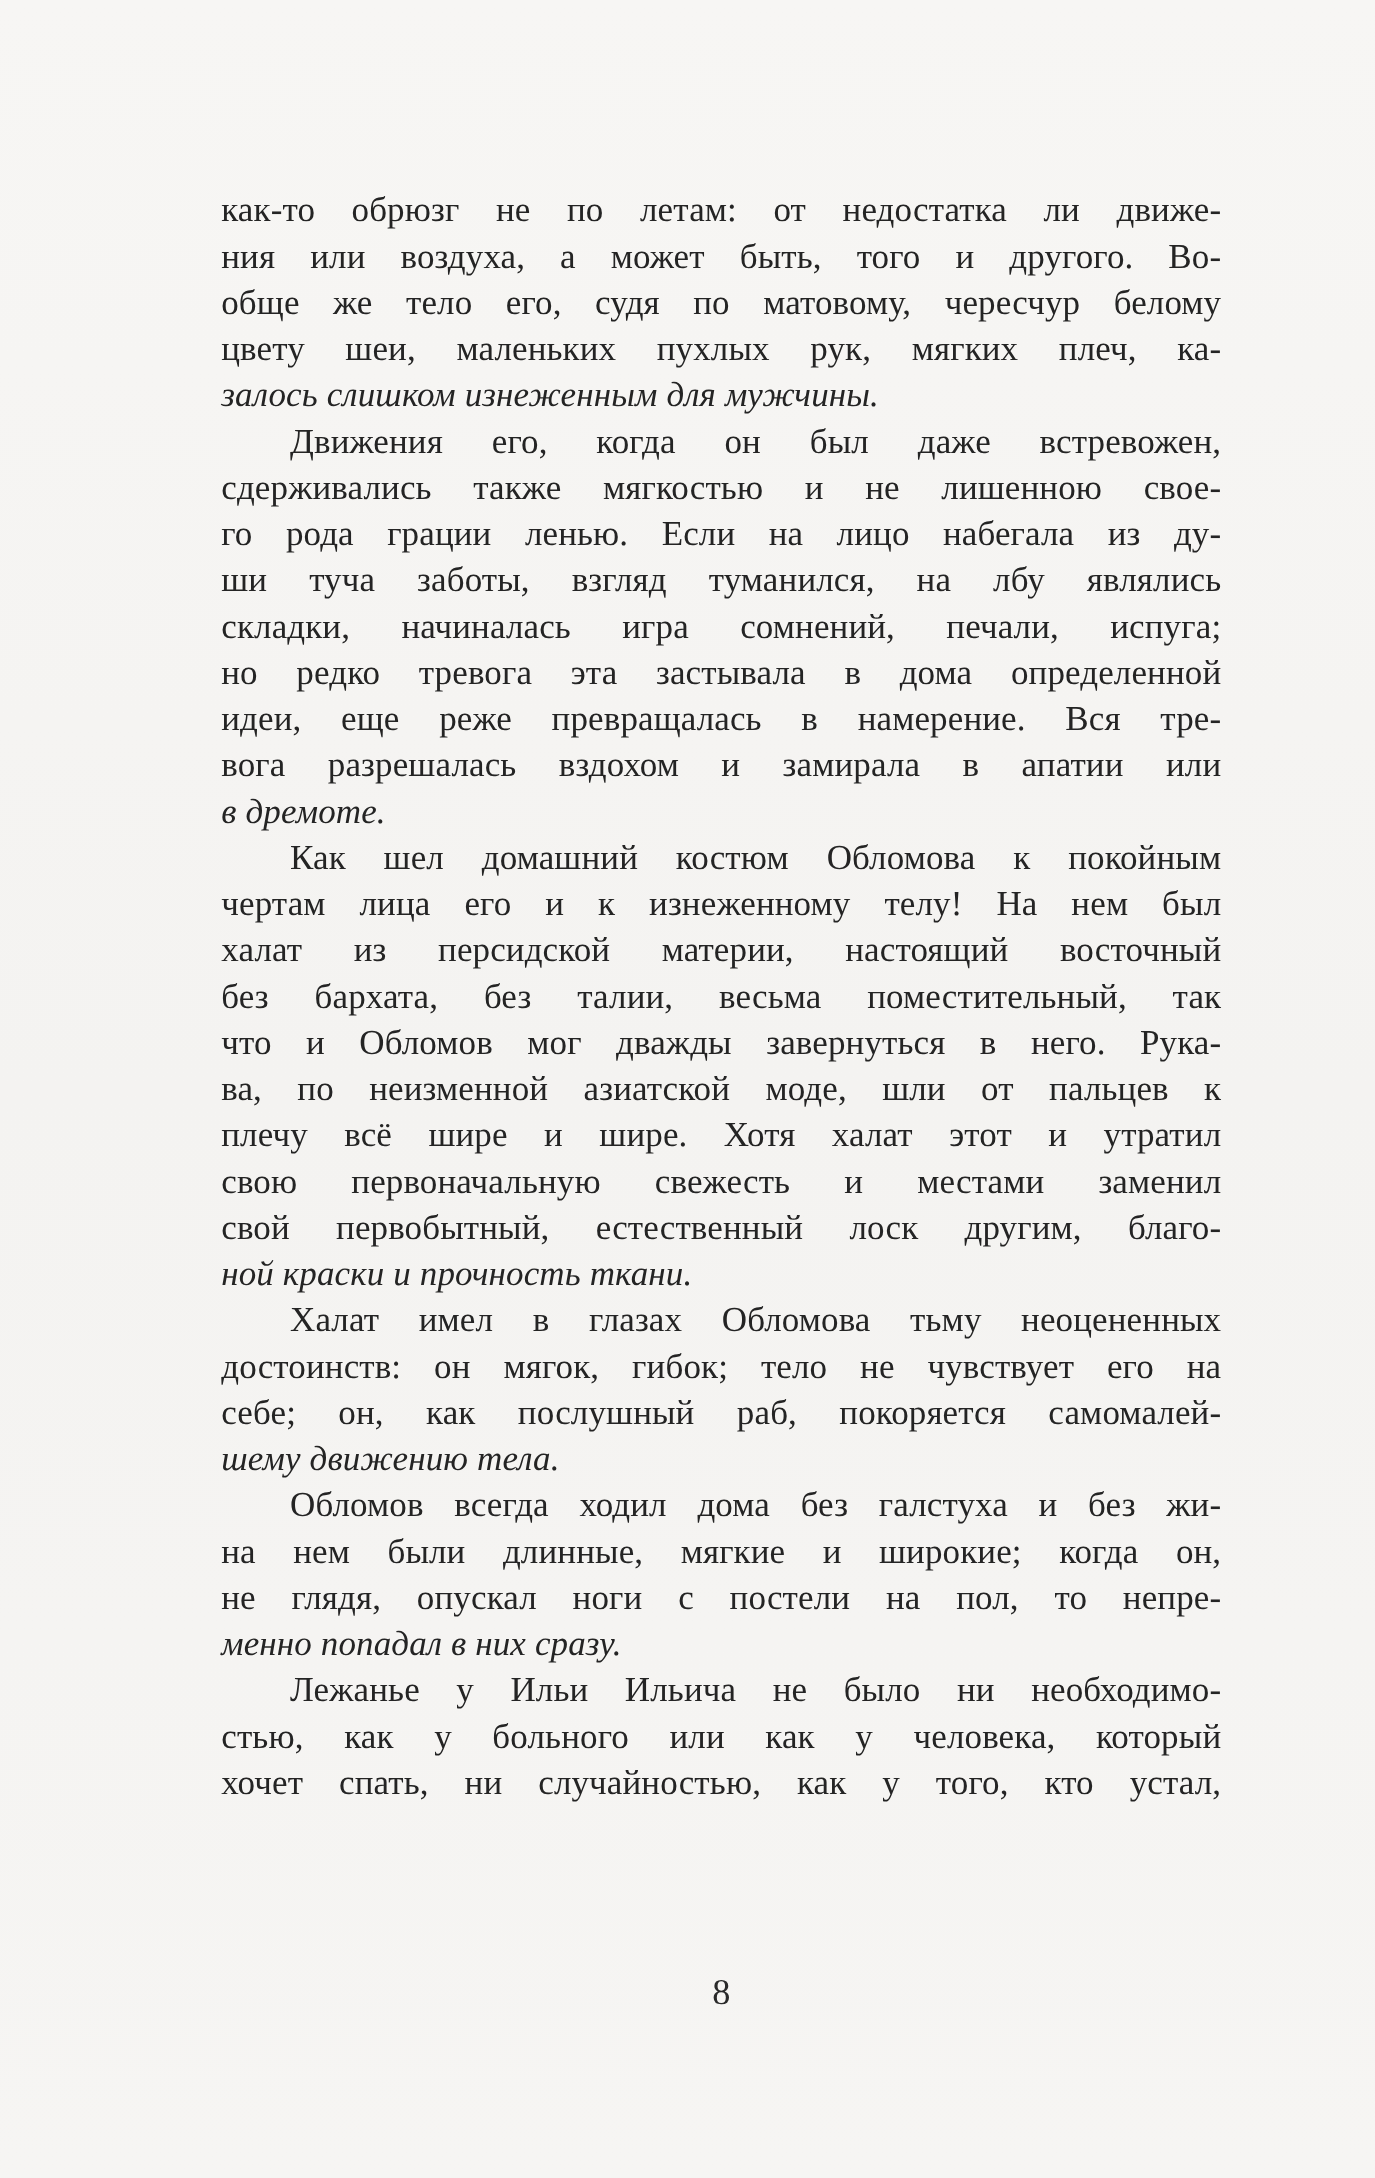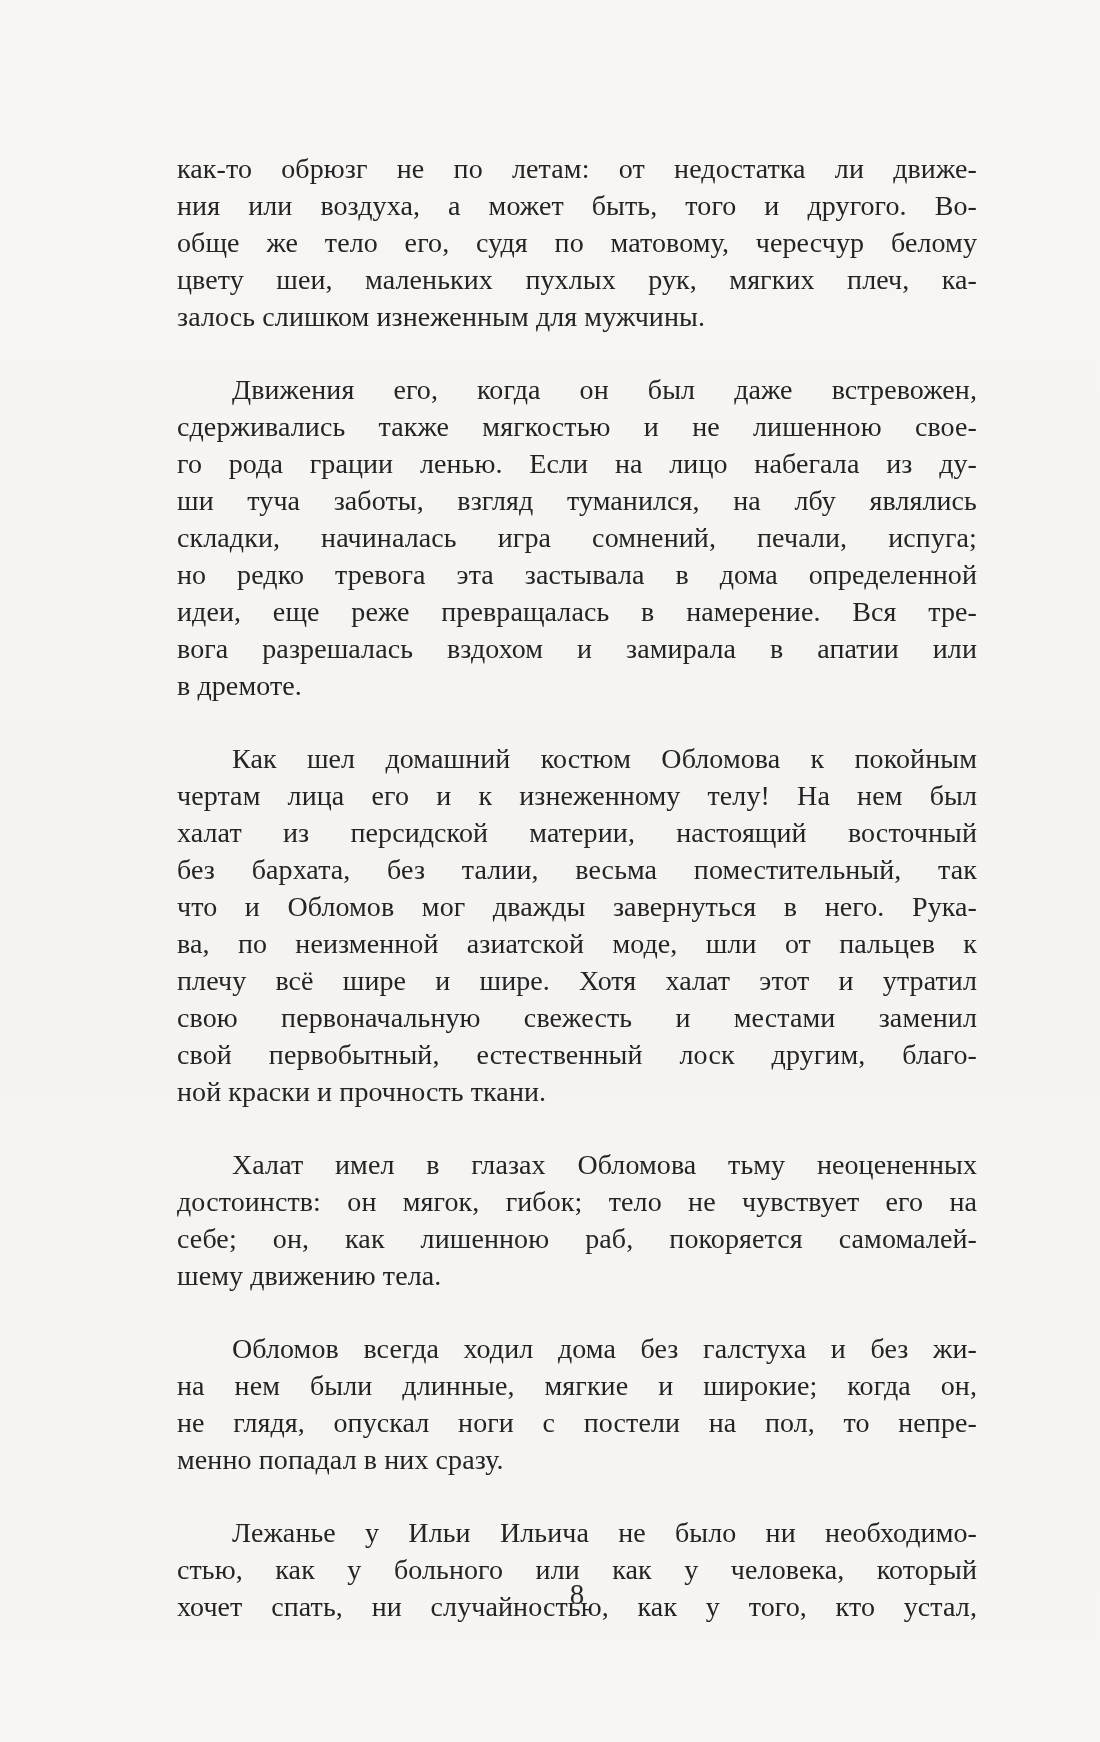--- a/index.html
+++ b/index.html
@@ -34,24 +34,24 @@
     font-size: 28px;
     line-height: 37px;
     letter-spacing: 0.1px;
     text-align: justify;
     text-align-last: justify;
     -moz-text-align-last: justify;
     white-space: normal;
   }
   .line.first {
     text-indent: 55px;
-    margin-top: 36px;
   }
   .line.last {
     text-align-last: left;
+    font-style: italic;
     -moz-text-align-last: left;
   }
   .page-footer {
     position: absolute;
     left: 177px;
     top: 1576px;
     width: 800px;
     text-align: center;
   }
   .page-number {
@@ -91,21 +91,21 @@
         <div class="line">что и Обломов мог дважды завернуться в него. Рука-</div>
         <div class="line">ва, по неизменной азиатской моде, шли от пальцев к</div>
         <div class="line">плечу всё шире и шире. Хотя халат этот и утратил</div>
         <div class="line">свою первоначальную свежесть и местами заменил</div>
         <div class="line">свой первобытный, естественный лоск другим, благо-</div>
         <div class="line last">ной краски и прочность ткани.</div>
       </div>
       <div class="paragraph">
         <div class="line first">Халат имел в глазах Обломова тьму неоцененных</div>
         <div class="line">достоинств: он мягок, гибок; тело не чувствует его на</div>
-        <div class="line">себе; он, как лишенною раб, покоряется самомалей-</div>
+        <div class="line">себе; он, как послушный раб, покоряется самомалей-</div>
         <div class="line last">шему движению тела.</div>
       </div>
       <div class="paragraph">
         <div class="line first">Обломов всегда ходил дома без галстуха и без жи-</div>
         <div class="line">на нем были длинные, мягкие и широкие; когда он,</div>
         <div class="line">не глядя, опускал ноги с постели на пол, то непре-</div>
         <div class="line last">менно попадал в них сразу.</div>
       </div>
       <div class="paragraph">
         <div class="line first">Лежанье у Ильи Ильича не было ни необходимо-</div>

